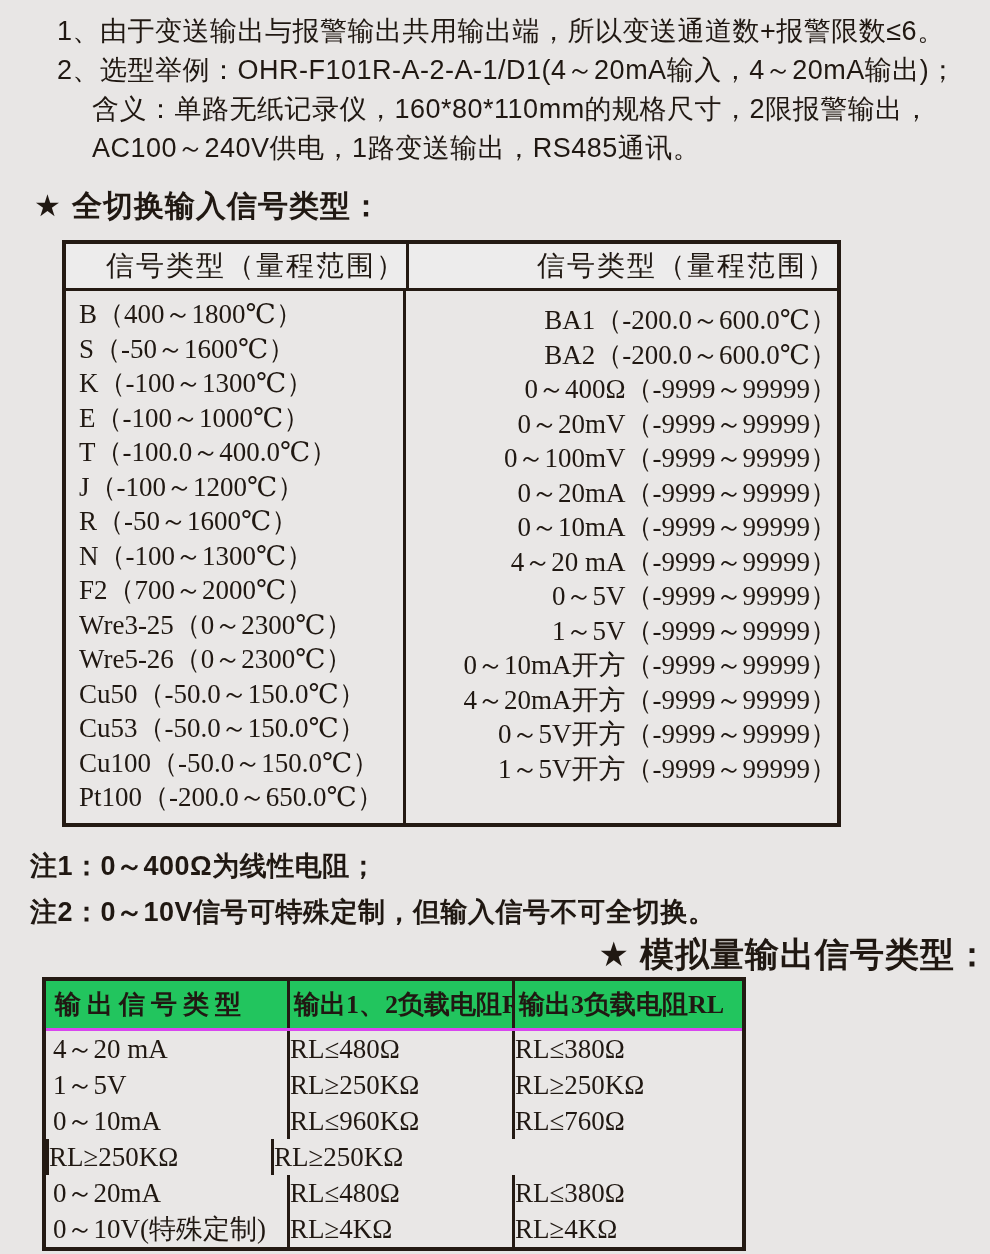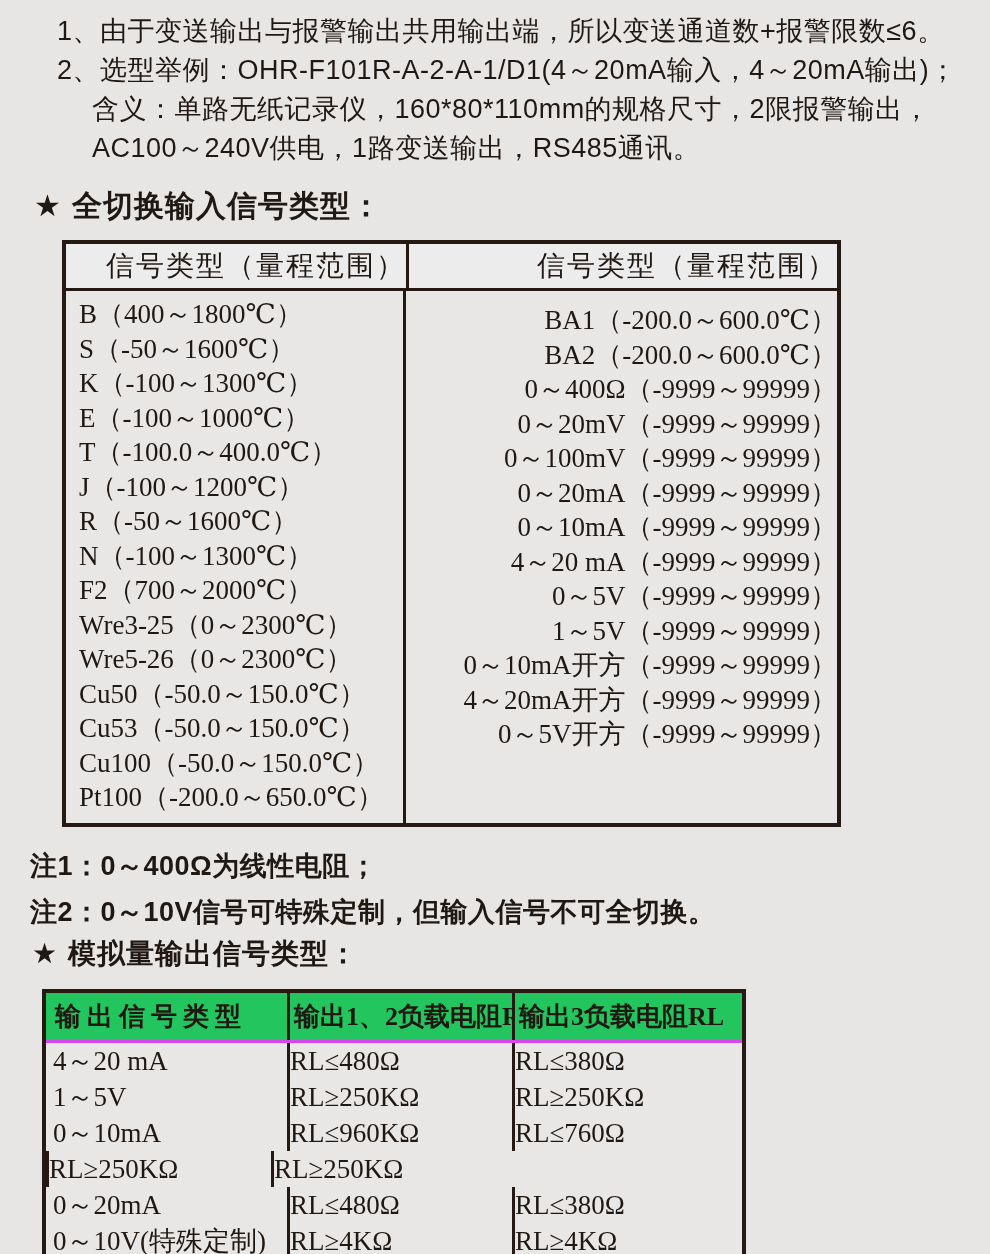--- a/index.html
+++ b/index.html
@@ -25,23 +25,24 @@
   .section-heading {
     font-weight:700;
     font-size:30px;
     line-height:36px;
     margin:20px 0 0 34px;
     letter-spacing:1px;
     white-space:nowrap;
   }
   .section-heading .star { margin-right:10px; }
   .section-heading.second {
-    margin:0 0 16px 32px;
-    font-size:28px;
+    margin:0 0 4px 32px;
+    font-size:34px;
     line-height:38px;
+    text-align:right;
   }
   
   .t1 {
     margin:16px 0 0 62px;
     width:779px;
     border:4px solid #241a13;
     background:#e9e7e6;
   }
   .t1-header { display:flex; height:47px; border-bottom:3px solid #241a13; background:#edecec; }
   .t1-header .hcell {
@@ -144,20 +145,21 @@
       <div>0～20mV（-9999～99999）</div>
       <div>0～100mV（-9999～99999）</div>
       <div>0～20mA（-9999～99999）</div>
       <div>0～10mA（-9999～99999）</div>
       <div>4～20 mA（-9999～99999）</div>
       <div>0～5V（-9999～99999）</div>
       <div>1～5V（-9999～99999）</div>
       <div>0～10mA开方（-9999～99999）</div>
       <div>4～20mA开方（-9999～99999）</div>
       <div>0～5V开方（-9999～99999）</div>
+      <div>1～5V开方（-9999～99999）</div>
     </div>
   </div>
 </div>
 
 <div class="footnotes">
   <div class="footnote">注1：0～400Ω为线性电阻；</div>
   <div class="footnote">注2：0～10V信号可特殊定制，但输入信号不可全切换。</div>
 </div>
 
 <div class="section-heading second">

